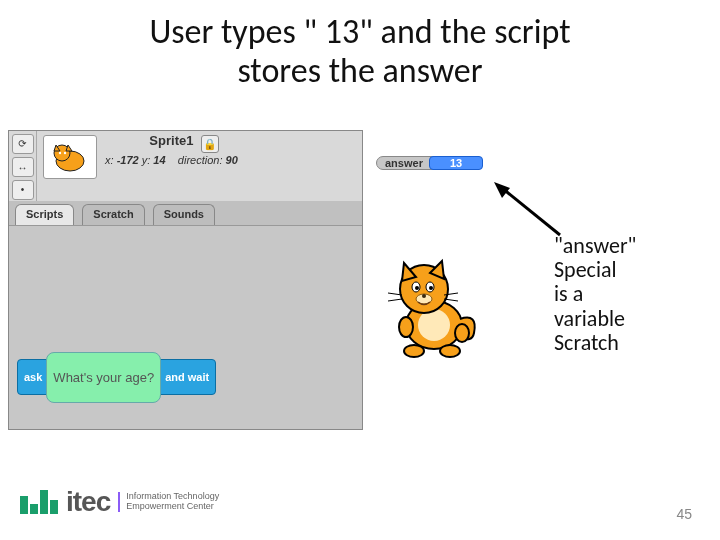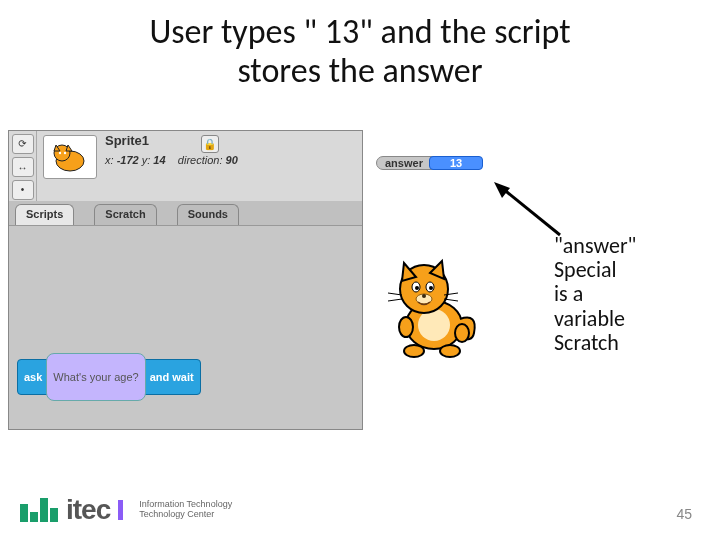--- a/index.html
+++ b/index.html
@@ -5,59 +5,59 @@
   * { box-sizing: border-box; margin: 0; padding: 0; }
   html, body { width: 720px; height: 540px; font-family: Arial, Helvetica, sans-serif; background: #fff; }
   .slide { position: relative; width: 720px; height: 540px; }
   .title { position: absolute; top: 12px; left: 0; right: 0; text-align: center; font-size: 34px; font-family: Calibri, Arial, sans-serif; color: #111; line-height: 1.15; }
   .scratch-panel {
     position: absolute; top: 130px; left: 8px; width: 355px; height: 300px;
     background: #c0c0c0; border: 1px solid #888;
   }
   .sp-left-strip { position: absolute; left: 0; top: 0; width: 28px; height: 70px; background: #d9d9d9; border-right:1px solid #aaa; }
   .tool-btn { width: 22px; height: 20px; margin: 3px auto; background: #eee; border:1px solid #999; border-radius:3px; font-size:10px; text-align:center; line-height:18px; color:#333; }
-  .sp-sprite-row { position: absolute; left: 28px; top: 0; right: 0; height: 70px; background: #d9d9d9; padding: 4px 6px; }
+  .sp-sprite-row { position: absolute; left: 28px; top: 0; right: 0; height: 70px; background: #d9d9d9; padding: 4px 6px; text-align: center; }
   .sprite-thumb { position: absolute; left: 6px; top: 4px; width: 54px; height: 44px; background: #fff; border:1px solid #999; border-radius:3px; display:flex; align-items:center; justify-content:center; }
   .sprite-info { position: absolute; left: 68px; top: 2px; font-size: 11px; color:#333; }
   .sprite-name { font-weight: bold; font-size: 13px; }
   .sprite-xy { margin-top: 6px; font-size: 11px; font-style: italic; }
   .sprite-xy b { font-weight: bold; }
   .lock-icon { position:absolute; left: 164px; top: 4px; width: 18px; height: 18px; border:1px solid #888; background:#eee; border-radius:3px; display:flex; align-items:center; justify-content:center; font-size:11px; }
-  .tabrow { position:absolute; left:0; right:0; top: 70px; height: 24px; background: #c0c0c0; display:flex; gap:20px; padding: 0 6px; }
+  .tabrow { position:absolute; left:0; right:0; top: 70px; height: 24px; background: #c0c0c0; display:flex; gap:8px; padding: 0 6px; }
   .tab { padding: 3px 10px; font-size: 11px; font-weight: bold; color:#333; background:#bdbdbd; border:1px solid #888; border-bottom:none; border-radius: 6px 6px 0 0; position:relative; top:3px; }
   .tab.active { background:#e8e8e8; }
   .script-area { position:absolute; left:0; right:0; top:94px; bottom:0; background:#c7c7c7; border-top:1px solid #999; }
   .ask-block {
     position:absolute; bottom: 34px; left: 8px; height: 36px;
     background:#2aa3e0; border:1px solid #0b6ea3; border-radius:4px;
     display:flex; align-items:center; padding: 0 6px; gap:4px;
     font-size: 11px; font-weight:bold; color:#fff;
   }
-  .ask-input { background:#c4b5fd; color:#555; font-weight:normal; border-radius:8px; padding: 17px 6px; font-size:11px; border:1px solid #6aa; }
+  .ask-input { background:#86efac; color:#555; font-weight:normal; border-radius:8px; padding: 17px 6px; font-size:13px; border:1px solid #6aa; }
   .answer-watcher {
     position:absolute; top: 156px; left: 376px; width: 106px; height: 14px;
     background:#c7c7c7; border:1px solid #888; border-radius:10px;
     display:flex; align-items:center; padding: 0 4px 0 8px; gap:6px;
   }
   .answer-label { font-size:11px; font-weight:bold; color:#333; }
   .answer-val { flex:1; background:#4a90ff; color:#fff; font-size:11px; font-weight:bold; text-align:center; border:1px solid #1a5fd0; border-radius:4px; padding:0 20px; }
   .cat-stage {
     position:absolute; top: 248px; left: 380px; width: 108px; height: 120px;
     display:flex; align-items:center; justify-content:center;
   }
   .annotation {
     position:absolute; top: 234px; left: 554px; width: 140px;
     font-family: Calibri, Arial, sans-serif; font-size: 22px; color:#111; line-height:1.1;
   }
   .arrow { position:absolute; top: 180px; left: 490px; width: 80px; height: 60px; }
-  .footer-logo { position:absolute; left: 20px; bottom: 14px; display:flex; align-items:center; gap:8px; }
+  .footer-logo { position:absolute; left: 20px; bottom: 22px; display:flex; align-items:center; gap:8px; }
   .logo-mark { display:flex; gap:2px; align-items:flex-end; }
   .bar { width: 8px; background:#1a9e6b; }
   .logo-text { font-size: 28px; font-weight:bold; color:#565656; letter-spacing:-1px; }
-  .logo-sub { font-size: 9px; color:#666; line-height:1.1; border-left:5px solid #8b5cf6; padding-left:16px; }
+  .logo-sub { font-size: 9px; color:#666; line-height:1.1; border-left:2px solid #8b5cf6; padding-left:6px; }
   .pagenum { position:absolute; right: 28px; bottom: 18px; font-size: 14px; color:#888; }
 </style>
 </head>
 <body>
 
 <div class="slide">
 
   <div class="title">
     <span>User types " 13" and the script</span><br>
     <span>stores the answer</span>
@@ -156,19 +156,19 @@
   <div class="footer-logo">
     <div class="logo-mark">
       <div class="bar" style="height:18px"></div>
       <div class="bar" style="height:10px"></div>
       <div class="bar" style="height:24px"></div>
       <div class="bar" style="height:14px"></div>
     </div>
     <div class="logo-text">itec</div>
     <div class="logo-sub">
       <div>Information Technology</div>
-      <div>Technology Center</div>
+      <div>Empowerment Center</div>
     </div>
   </div>
 
   <div class="pagenum">45</div>
 
 </div>
 
 </body></html>

